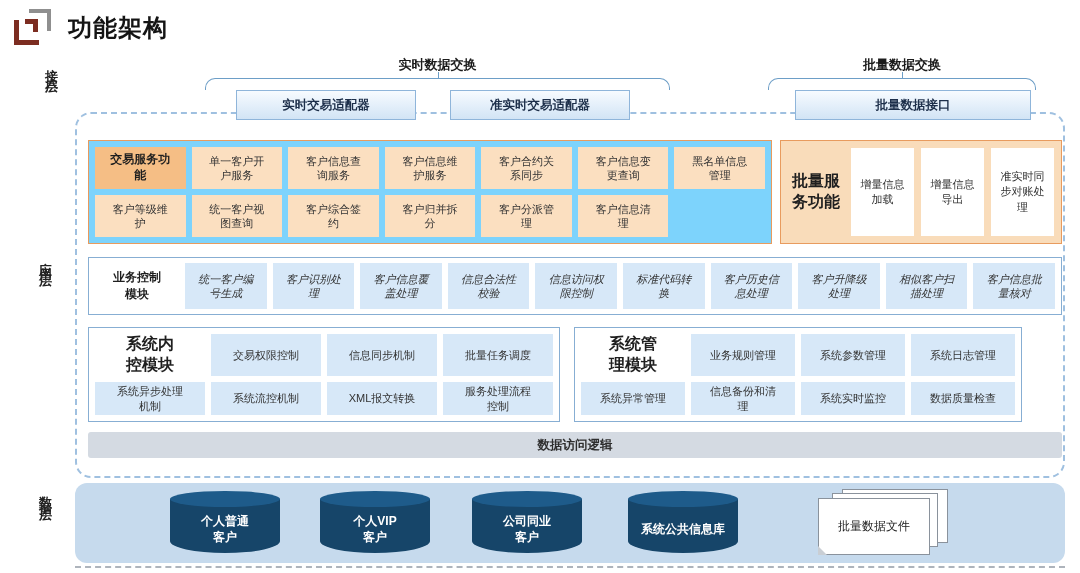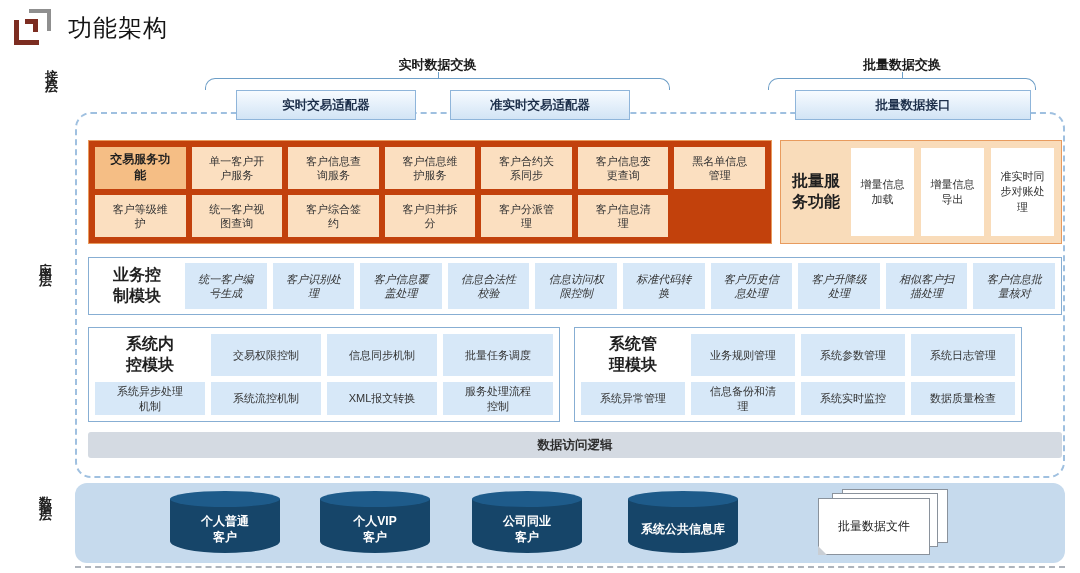--- a/index.html
+++ b/index.html
@@ -5,21 +5,21 @@
   * { margin:0; padding:0; box-sizing:border-box; }
   html,body { background:#fff; }
   body { font-family:"Liberation Sans","DejaVu Sans",sans-serif; color:#333; }
   .canvas { position:relative; width:1080px; height:573px; background:#fff; overflow:hidden; }
 
   
   .logo { position:absolute; left:14px; top:8px; width:40px; height:40px; }
   .lg-gray { position:absolute; right:3px; top:1px; width:22px; height:22px; border:4px solid #8f8f8f; border-left:none; border-bottom:none; }
   .lg-red  { position:absolute; left:0; bottom:3px; width:25px; height:25px; border:5px solid #7c2d21; border-right:none; border-top:none; }
   .lg-red2 { position:absolute; left:11px; top:11px; width:13px; height:13px; border:5px solid #7c2d21; border-left:none; border-bottom:none; }
-  .page-title { position:absolute; left:68px; top:12px; font-size:24px; font-weight:400; color:#141414; letter-spacing:1px; }
+  .page-title { position:absolute; left:68px; top:12px; font-size:24px; font-weight:700; color:#141414; letter-spacing:1px; }
 
   
   .layer-label { position:absolute; writing-mode:vertical-rl; text-orientation:upright; font-size:13px; font-weight:700; color:#222; letter-spacing:6px; }
   #lbl-access { left:42px; top:58px; }
   #lbl-app    { left:36px; top:252px; }
   #lbl-data   { left:36px; top:486px; }
 
   
   .group-label { position:absolute; font-size:13px; font-weight:700; color:#1b1b1b; text-align:center; }
   #rt-label { left:205px; top:56px; width:465px; }
@@ -37,38 +37,38 @@
   #adapter-2 { left:795px; top:90px; width:236px; }
 
   
   .app-container { position:absolute; left:75px; top:112px; width:990px; height:366px;
                    border:2px dashed #9fc0e0; border-radius:16px; background:#fff; }
 
   .cell { display:flex; align-items:center; justify-content:center; text-align:center;
           font-size:11px; line-height:1.3; color:#333; }
 
   .tx { position:absolute; left:88px; top:140px; width:684px; height:104px;
-        border:1px solid #e89b5e; background:#c2410c; padding:6px;
+        border:1px solid #e89b5e; background:#7dd3fc; padding:6px;
         display:grid; grid-template-columns:repeat(7,1fr); grid-auto-rows:1fr; gap:6px; z-index:2; }
   .tx .cell { background:#fbdfc0; padding:2px 14px; }
   .tx .hd { background:#f5be85; font-weight:700; color:#1f1f1f; font-size:12px; padding:2px 10px; }
 
   .batch { position:absolute; left:780px; top:140px; width:282px; height:104px;
            border:1px solid #e89b5e; background:#f9dcba; padding:7px;
            display:flex; gap:7px; align-items:stretch; z-index:2; }
   .batch .hd { width:56px; flex:none; display:flex; align-items:center; justify-content:center;
                text-align:center; font-weight:700; font-size:16px; color:#1f1f1f; padding:0 3px; }
   .batch .wcell { flex:1; background:#fff; display:flex; align-items:center; justify-content:center;
                   text-align:center; font-size:11px; line-height:1.4; padding:2px 8px; }
 
   .bc { position:absolute; left:88px; top:257px; width:974px; height:58px;
         border:1px solid #87aed3; background:#fff; padding:5px 6px;
         display:flex; gap:6px; align-items:stretch; z-index:2; }
   .bc .hd { width:84px; flex:none; display:flex; align-items:center; justify-content:center;
-            text-align:center; font-weight:700; font-size:16px; color:#1f1f1f; padding:0 14px; }
+            text-align:center; font-weight:700; font-size:12px; color:#1f1f1f; padding:0 14px; }
   .bc .cell { background:#d7e8f8; flex:1; padding:2px 8px;font-style:italic; }
 
   .mod { position:absolute; border:1px solid #87aed3; background:#fff; padding:6px;
          display:grid; grid-template-columns:repeat(4,1fr); grid-auto-rows:1fr; gap:6px; z-index:2; }
   #mod-ic { left:88px;  top:327px; width:472px; height:95px; }
   #mod-sm { left:574px; top:327px; width:448px; height:95px; }
   .mod .hd { display:flex; align-items:center; justify-content:center; text-align:center;
              font-weight:700; font-size:16px; color:#1f1f1f; padding:0 24px; }
   .mod .cell { background:#d7e8f8; padding:2px 17px; }
 

